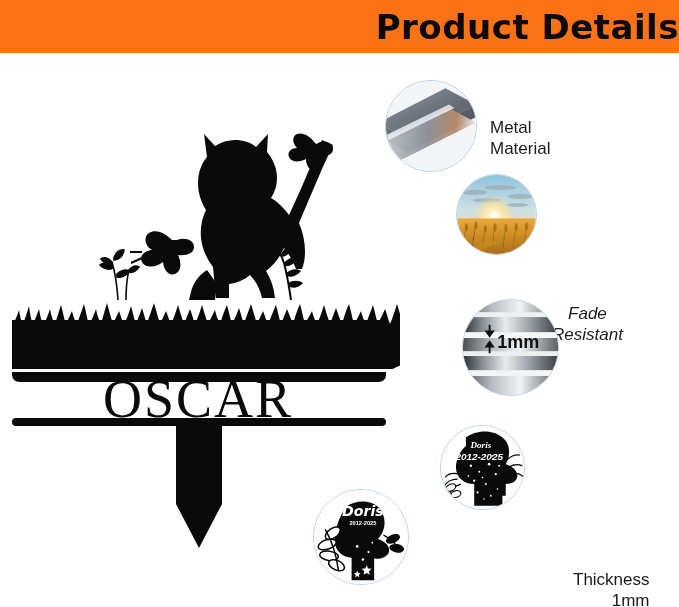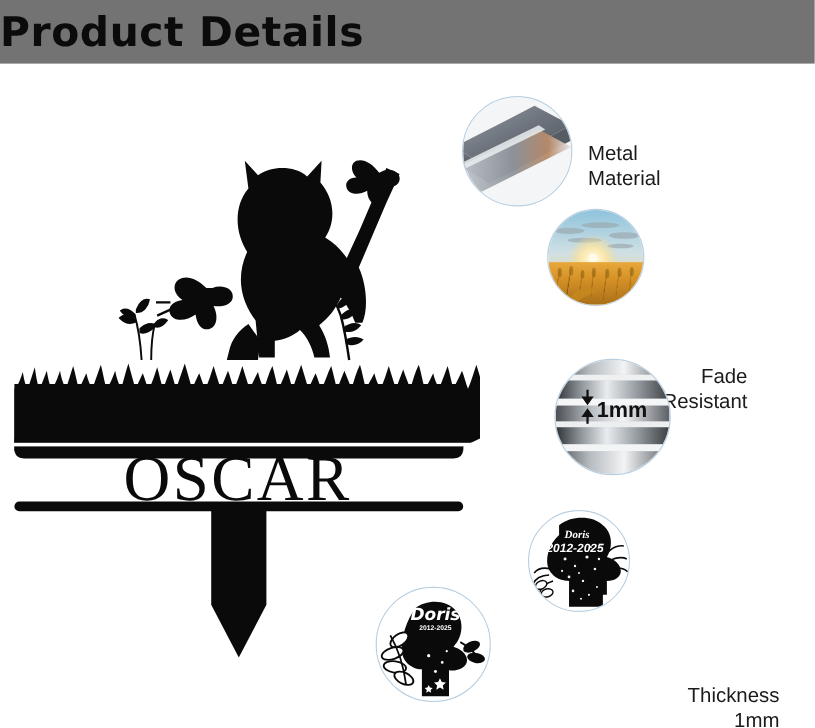--- a/index.html
+++ b/index.html
@@ -8,22 +8,22 @@
   body {
     width:679px; height:607px;
     position:relative; overflow:hidden;
     font-family:"Liberation Sans", sans-serif;
     background:#ffffff;
   }
 
   
   .banner{
     position:absolute; left:0; top:0; width:679px; height:53px;
-    background:#737373;
-    display:flex; align-items:center; justify-content:flex-start;
+    background:#f97316;
+    display:flex; align-items:center; justify-content:flex-end;
   }
   .banner-title{
     font-family:"DejaVu Sans", sans-serif;
     font-weight:700;
     font-size:34px;
     letter-spacing:.5px;
     color:#0b0b0b;
     line-height:1;
   }
 
@@ -55,21 +55,21 @@
     line-height:1.22;
     white-space:pre-line;
   }
 
   .f1 { left:85px;  top:27px;  }
   .f1 .circle { width:92px; height:92px; }
   .f1 .f-label{ left:105px; top:38px; }
 
   .f2 { left:156px; top:121px; }
   .f2 .circle { width:81px; height:81px; }
-  .f2 .f-label{ left:96px;  top:130px; text-align:right; }
+  .f2 .f-label{ left:96px;  top:130px; text-align:center;font-style:italic; }
 
   .f3 { left:162px; top:246px; }
   .f3 .circle { width:97px; height:97px; }
   .f3 .f-label{ left:111px; top:271px; text-align:right; }
 
   .f4 { left:140px; top:372px; }
   .f4 .circle { width:85px; height:85px; }
 
   .f5 { left:13px;  top:436px; }
   .f5 .circle { width:96px; height:96px; }

